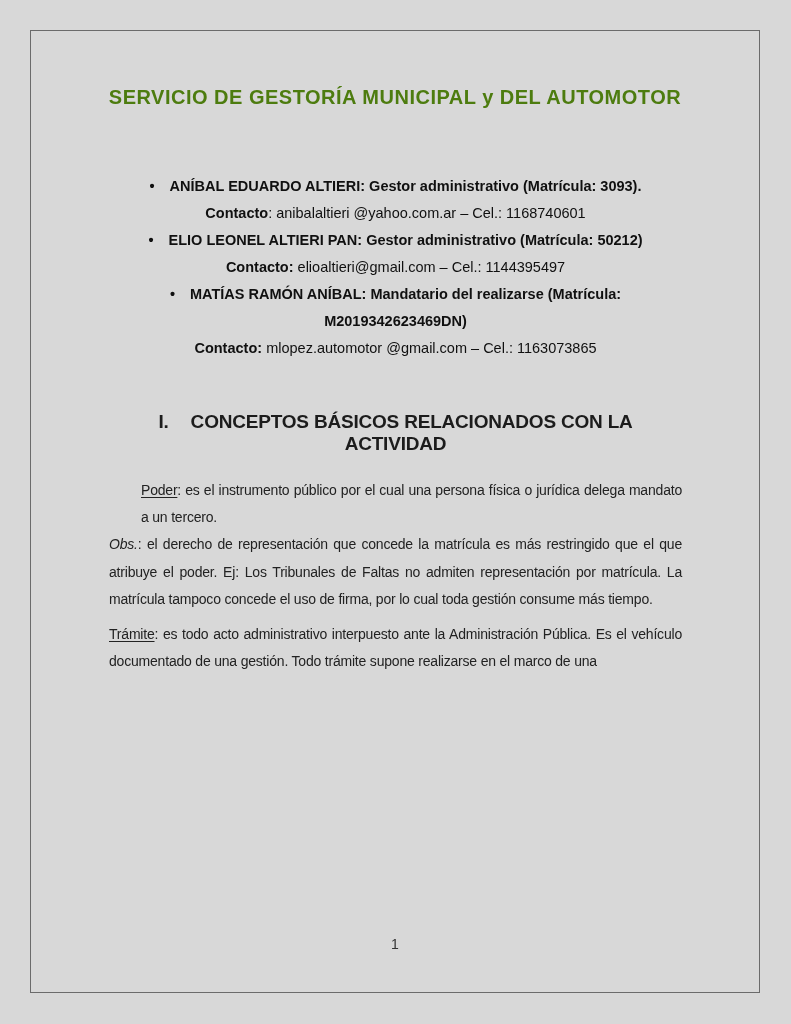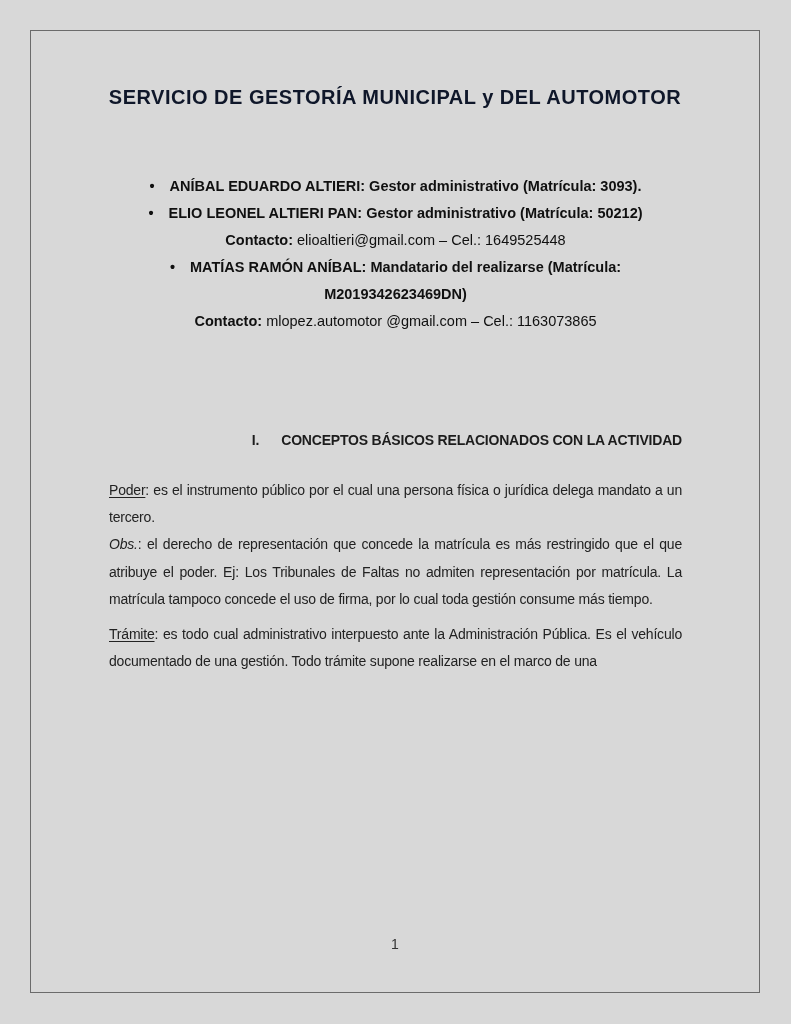--- a/index.html
+++ b/index.html
@@ -26,67 +26,70 @@
     position: absolute; left: 109px; top: 173px; width: 573px;
     text-align: center;
     font-size: 14.5px; line-height: 27px;
     color: #101010;
   }
   .m-line { font-weight: bold; }
   .bullet { margin-right: 15px; font-weight: bold; }
   .m-role { }
   .c-label { font-weight: bold; }
   .heading {
-    position: absolute; left: 109px; top: 432px; width: 573px;
-    text-align: right;
-    font-weight: bold; font-size: 14px; letter-spacing: -0.2px;
+    position: absolute; left: 109px; top: 411px; width: 573px;
+    text-align: center;
+    font-weight: bold; font-size: 19px; letter-spacing: -0.2px;
     color: #1c1c1c;
   }
   .h-num { margin-right: 22px; }
   .paras {
     position: absolute; left: 109px; top: 477px; width: 573px;
     font-size: 14px; line-height: 27.2px; letter-spacing: -0.2px;
     text-align: justify;
     color: #222;
   }
   .paras p { margin: 0 0 11px 0; }
-  .paras p.tight { margin-bottom: 0; }
+  .paras p.tight { margin-bottom: 0; margin-left: 32px; }
   .paras p.after-obs { margin-bottom: 8px; }
   .term { text-decoration: underline; text-underline-offset: 2px; }
   .term-obs { font-style: italic; }
   .pageno {
     position: absolute; left: 30px; top: 936px; width: 730px;
     text-align: center;
     font-size: 14px; color: #333333;
   }
 </style>
 </head>
 <body style="background: rgb(216, 216, 216);">
 
 <div class="page">
 
   <div class="frame" style="border-color: rgb(107, 107, 107);"></div>
 
-  <h1 class="title" style="color: #0f172a;">SERVICIO DE GESTORÍA MUNICIPAL y DEL AUTOMOTOR</h1>
+  <h1 class="title" style="color: #4d7c0f;">SERVICIO DE GESTORÍA MUNICIPAL y DEL AUTOMOTOR</h1>
 
   <div class="members">
 
     <div class="m-line">
       <span class="bullet">•</span><span class="m-name">ANÍBAL EDUARDO ALTIERI:</span>
       <span class="m-role">Gestor administrativo</span>
       <span class="m-suffix">(Matrícula: 3093).</span>
     </div>
+    <div class="c-line">
+      <span class="c-label">Contacto</span><span class="c-value">: anibalaltieri @yahoo.com.ar – Cel.: 1168740601</span>
+    </div>
 
     <div class="m-line">
       <span class="bullet">•</span><span class="m-name">ELIO LEONEL ALTIERI PAN:</span>
       <span class="m-role">Gestor administrativo</span>
       <span class="m-suffix">(Matrícula: 50212)</span>
     </div>
     <div class="c-line">
-      <span class="c-label">Contacto:</span><span class="c-value"> elioaltieri@gmail.com – Cel.: 1649525448</span>
+      <span class="c-label">Contacto:</span><span class="c-value"> elioaltieri@gmail.com – Cel.: 1144395497</span>
     </div>
 
     <div class="m-line">
       <span class="bullet">•</span><span class="m-name">MATÍAS RAMÓN ANÍBAL:</span>
       <span class="m-role">Mandatario del realizarse</span>
       <span class="m-suffix">(Matrícula:</span><br>
       <span class="m-suffix">M2019342623469DN)</span>
     </div>
     <div class="c-line">
       <span class="c-label">Contacto:</span><span class="c-value"> mlopez.automotor @gmail.com – Cel.: 1163073865</span>
@@ -100,19 +103,19 @@
 
   <div class="paras" style="color: rgb(34, 34, 34);">
 
 
 
 
     <p class="tight"><span class="term">Poder</span><span>: </span><span class="ptext">es el instrumento público por el cual una persona física o jurídica delega mandato a un tercero.</span></p>
 
     <p class="after-obs"><span class="term-obs">Obs.</span><span>: </span><span class="ptext">el derecho de representación que concede la matrícula es más restringido que el que atribuye el poder. Ej: Los Tribunales de Faltas no admiten representación por matrícula. La matrícula tampoco concede el uso de firma, por lo cual toda gestión consume más tiempo.</span></p>
 
-    <p><span class="term">Trámite</span><span>: </span><span class="ptext">es todo cual administrativo interpuesto ante la Administración Pública.  Es el vehículo documentado de una gestión. Todo trámite supone realizarse en el marco de una</span></p>
+    <p><span class="term">Trámite</span><span>: </span><span class="ptext">es todo acto administrativo interpuesto ante la Administración Pública.  Es el vehículo documentado de una gestión. Todo trámite supone realizarse en el marco de una</span></p>
 
   </div>
 
   <div class="pageno">1</div>
 
 </div>
 
 </body></html>

